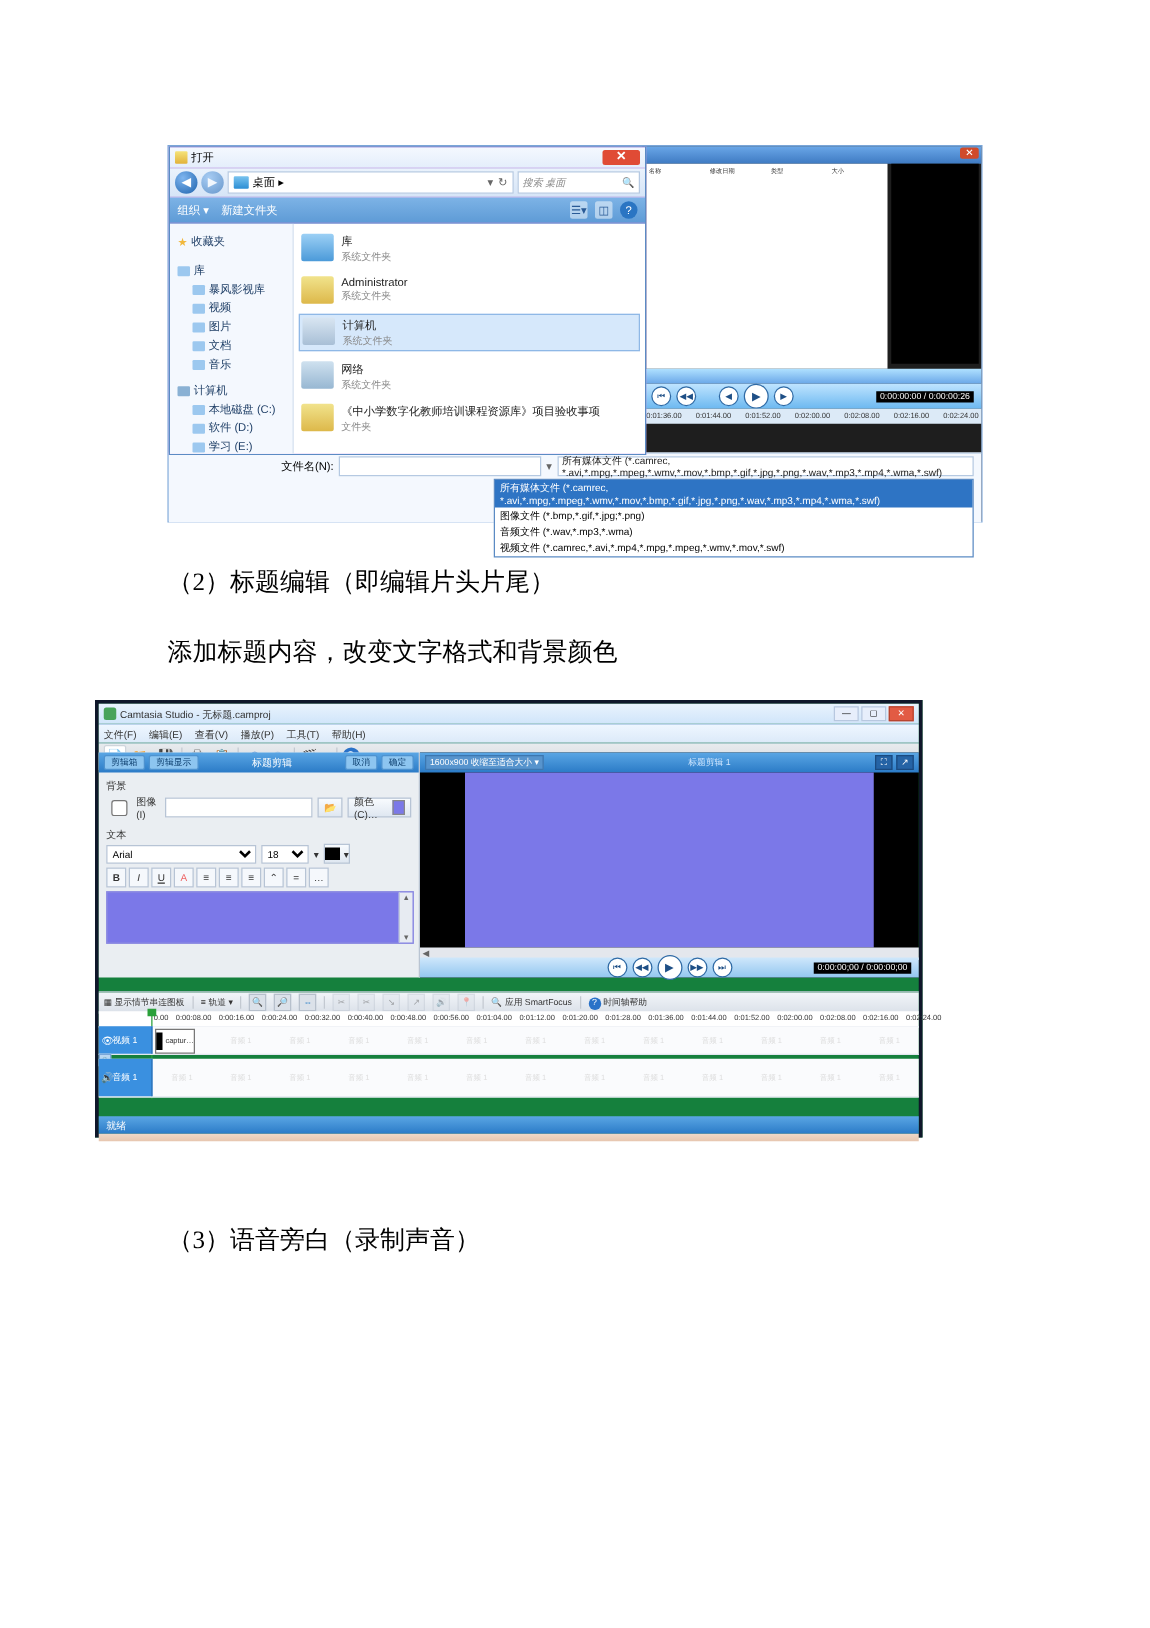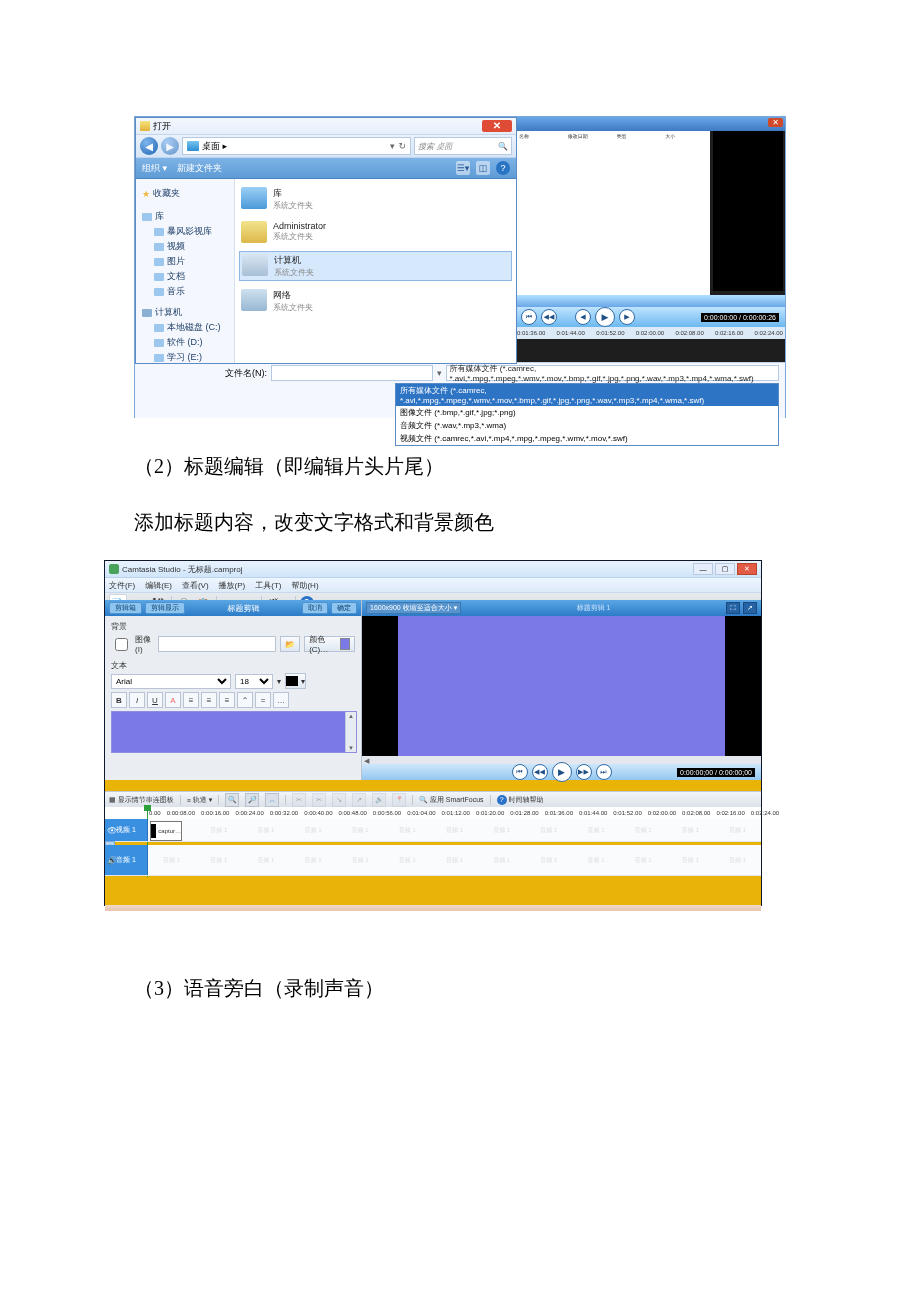--- a/index.html
+++ b/index.html
@@ -230,27 +230,27 @@
     width: 650px;
     font-size: 20px;
     color: #000;
     line-height: 1.8;
     font-family: "SimSun", serif;
   }
   .prose .bold { font-weight: normal; }
 
   
   .shot2 {
-    margin: 6px 0 0 104px;
+    margin: 6px 0 0 76px;
     width: 656px;
     height: 344px;
     position: relative;
     font-size: 9px;
-    border: 1px solid #0f172a;
-    background: #eab308;
+    border: 3px solid #0f172a;
+    background: #15803d;
   }
   .shot2 .titlebar {
     height: 16px;
     background: linear-gradient(#e9f3fd,#d0e5fa);
     display:flex;align-items:center;padding:0 4px;
     border-bottom:1px solid #bcd3ec;
   }
   .shot2 .titlebar .app-icon{
     width:10px;height:10px;background:#49a35a;border-radius:2px;margin-right:3px;
   }
@@ -570,20 +570,27 @@
             <div class="txt">
                 <div class="t1">计算机</div>
                 <div class="t2">系统文件夹</div>
               </div>
           </div>
           <div class="entry">
             <div class="big-ico lib" style="background:linear-gradient(#cfe1ef,#97b7d2)"></div>
             <div class="txt">
                 <div class="t1">网络</div>
                 <div class="t2">系统文件夹</div>
+              </div>
+          </div>
+          <div class="entry">
+            <div class="big-ico"></div>
+            <div class="txt">
+                <div class="t1">《中小学数字化教师培训课程资源库》项目验收事项</div>
+                <div class="t2">文件夹</div>
               </div>
           </div>
         </div>
       </div>
     </div>
 
     <div class="dlg-footer">
       <div class="ff-row">
         <span class="lbl">文件名(N):</span>
         <div class="in"></div>
@@ -818,18 +825,21 @@
             <span>音频 1</span>
           <span>音频 1</span>
             <span>音频 1</span>
           <span>音频 1</span>
             <span>音频 1</span>
           <span>音频 1</span>
         </div>
       </div>
     </div>
 
+    <div class="statusbar">
+      <span>就绪</span>
+    </div>
     <div class="taskbar"></div>
   </div>
 
   <div class="prose last">（3）语音旁白（录制声音）</div>
 
 </div>
 
 </body></html>

